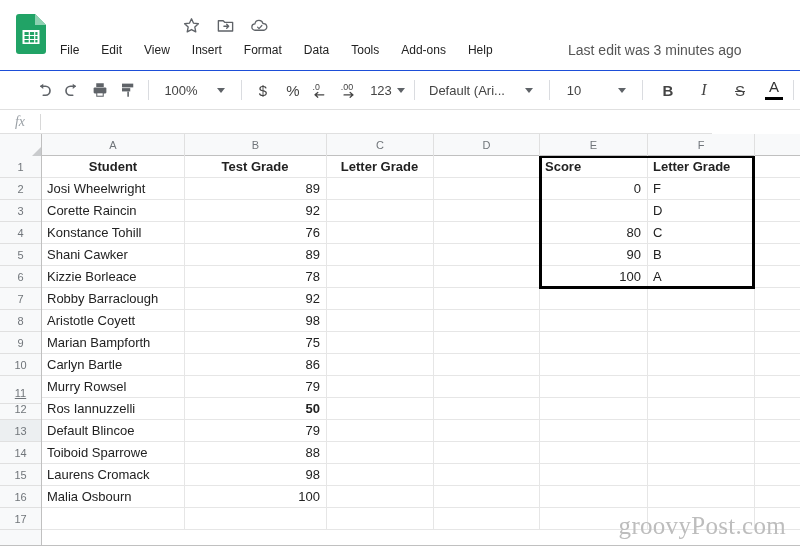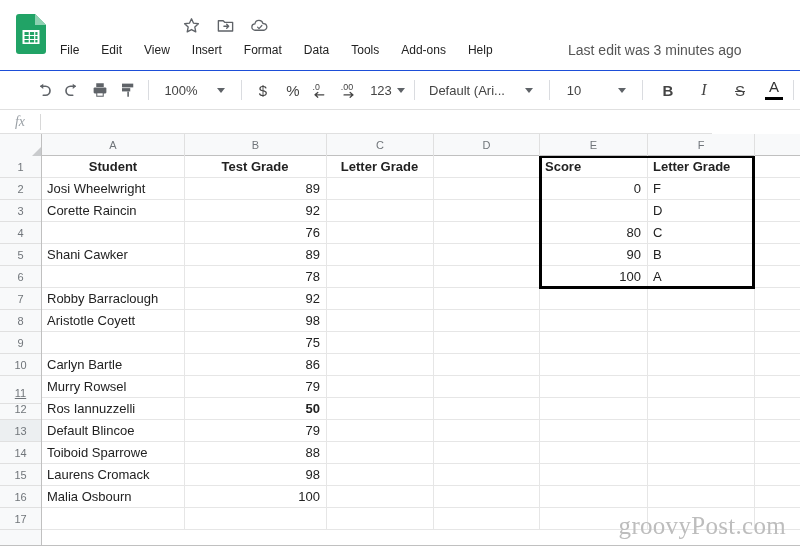--- a/index.html
+++ b/index.html
@@ -522,33 +522,36 @@
     <div class="cell center bold" style="left:142px;top:0px;width:142px;height:21px;">Test Grade</div>
     <div class="cell center bold" style="left:0px;top:0px;width:142px;height:21px;">Student</div>
     <div class="cell center bold" style="left:284px;top:0px;width:107px;height:21px;">Letter Grade</div>
 
     <div class="cell left" style="left:0px;top:22px;width:142px;height:21px;">Josi Wheelwright</div>
     <div class="cell right" style="left:142px;top:22px;width:142px;height:21px;">89</div>
 
     <div class="cell left" style="left:0px;top:44px;width:142px;height:21px;">Corette Raincin</div>
     <div class="cell right" style="left:142px;top:44px;width:142px;height:21px;">92</div>
 
+    <div class="cell left" style="left:0px;top:66px;width:142px;height:21px;">Konstance Tohill</div>
     <div class="cell right" style="left:142px;top:66px;width:142px;height:21px;">76</div>
 
     <div class="cell left" style="left:0px;top:88px;width:142px;height:21px;">Shani Cawker</div>
     <div class="cell right" style="left:142px;top:88px;width:142px;height:21px;">89</div>
 
+    <div class="cell left" style="left:0px;top:110px;width:142px;height:21px;">Kizzie Borleace</div>
     <div class="cell right" style="left:142px;top:110px;width:142px;height:21px;">78</div>
 
     <div class="cell left" style="left:0px;top:132px;width:142px;height:21px;">Robby Barraclough</div>
     <div class="cell right" style="left:142px;top:132px;width:142px;height:21px;">92</div>
 
     <div class="cell left" style="left:0px;top:154px;width:142px;height:21px;">Aristotle Coyett</div>
     <div class="cell right" style="left:142px;top:154px;width:142px;height:21px;">98</div>
 
+    <div class="cell left" style="left:0px;top:176px;width:142px;height:21px;">Marian Bampforth</div>
     <div class="cell right" style="left:142px;top:176px;width:142px;height:21px;">75</div>
 
     <div class="cell left" style="left:0px;top:198px;width:142px;height:21px;">Carlyn Bartle</div>
     <div class="cell right" style="left:142px;top:198px;width:142px;height:21px;">86</div>
 
     <div class="cell left" style="left:0px;top:220px;width:142px;height:21px;">Murry Rowsel</div>
     <div class="cell right" style="left:142px;top:220px;width:142px;height:21px;">79</div>
 
     <div class="cell left" style="left:0px;top:242px;width:142px;height:21px;">Ros Iannuzzelli</div>
     <div class="cell right" style="left:142px;top:242px;width:142px;height:21px;font-weight:bold;">50</div>

